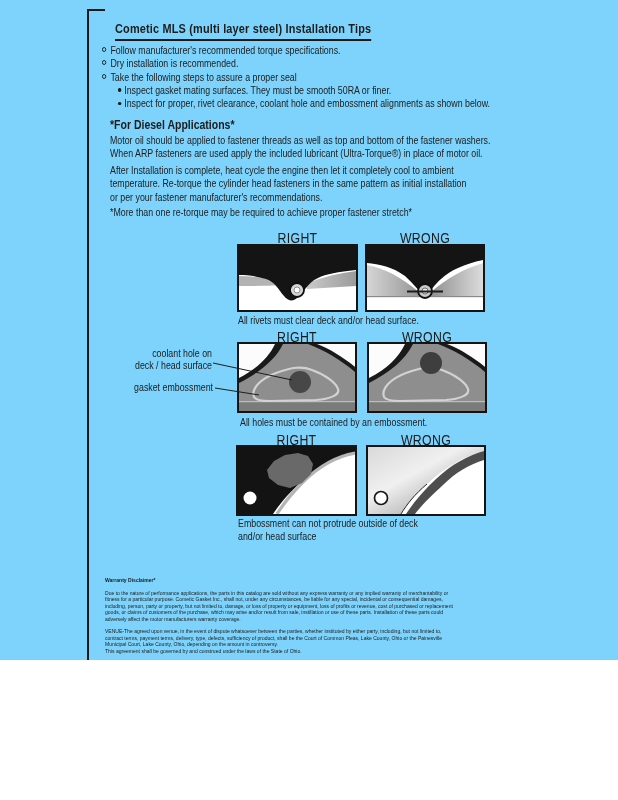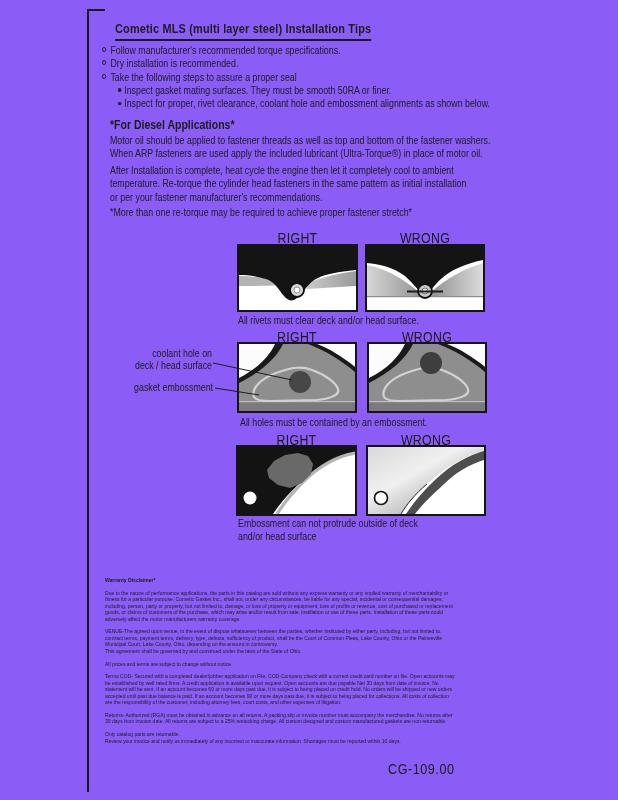--- a/index.html
+++ b/index.html
@@ -1,17 +1,17 @@
 <!DOCTYPE html>
 <html><head>
 <meta charset="utf-8">
 <style>
   html,body { margin:0; padding:0; background:#ffffff; }
   .page {
-    position:relative; width:618px; height:800px; background:#8b5cf6;
+    position:relative; width:618px; height:660px; background:#7dd3fc;
     font-family:"Liberation Sans", sans-serif; color:#1c1c1c; overflow:hidden;
   }
   .abs { position:absolute; }
   .sq  { transform:scaleX(0.84); transform-origin:0 0; }
 
   .edge-v { position:absolute; left:87px; top:9px; width:2px; height:783px; background:#1a1a1a; }
   .edge-h { position:absolute; left:87px; top:9px; width:18px; height:2px; background:#1a1a1a; }
 
   .title {
     left:115px; top:21px; font-size:13px; font-weight:bold; letter-spacing:0.2px;

